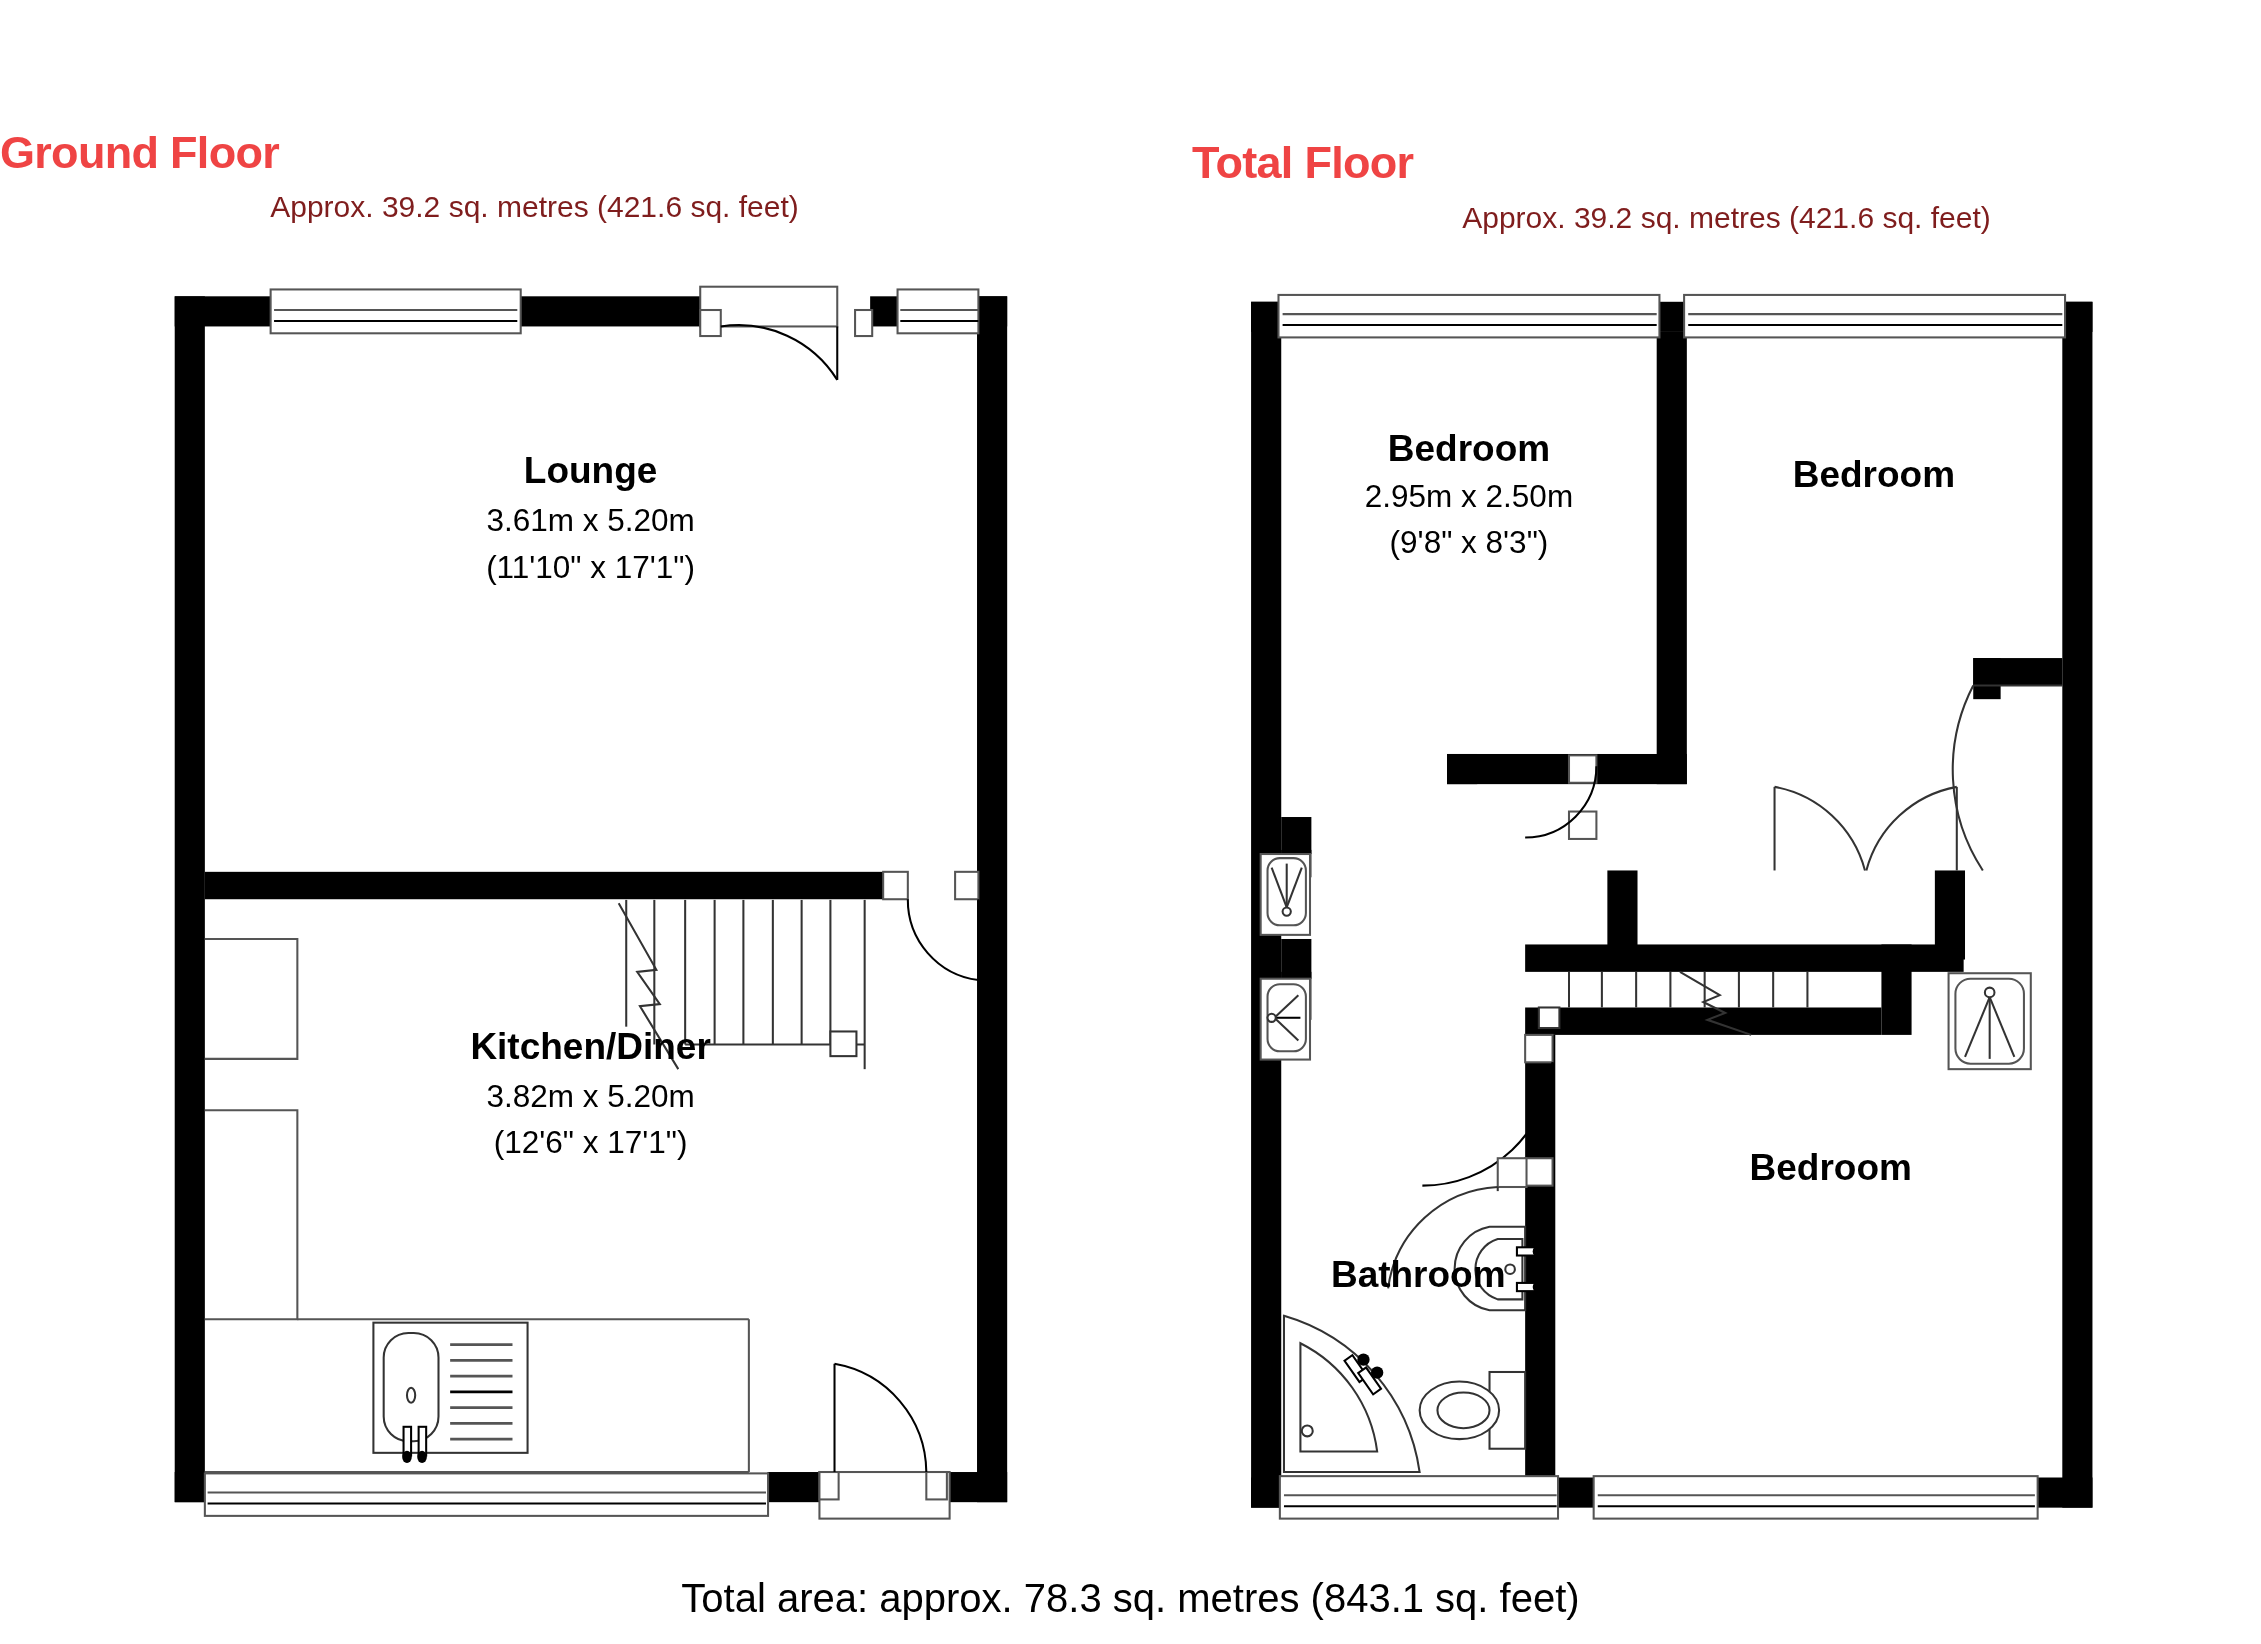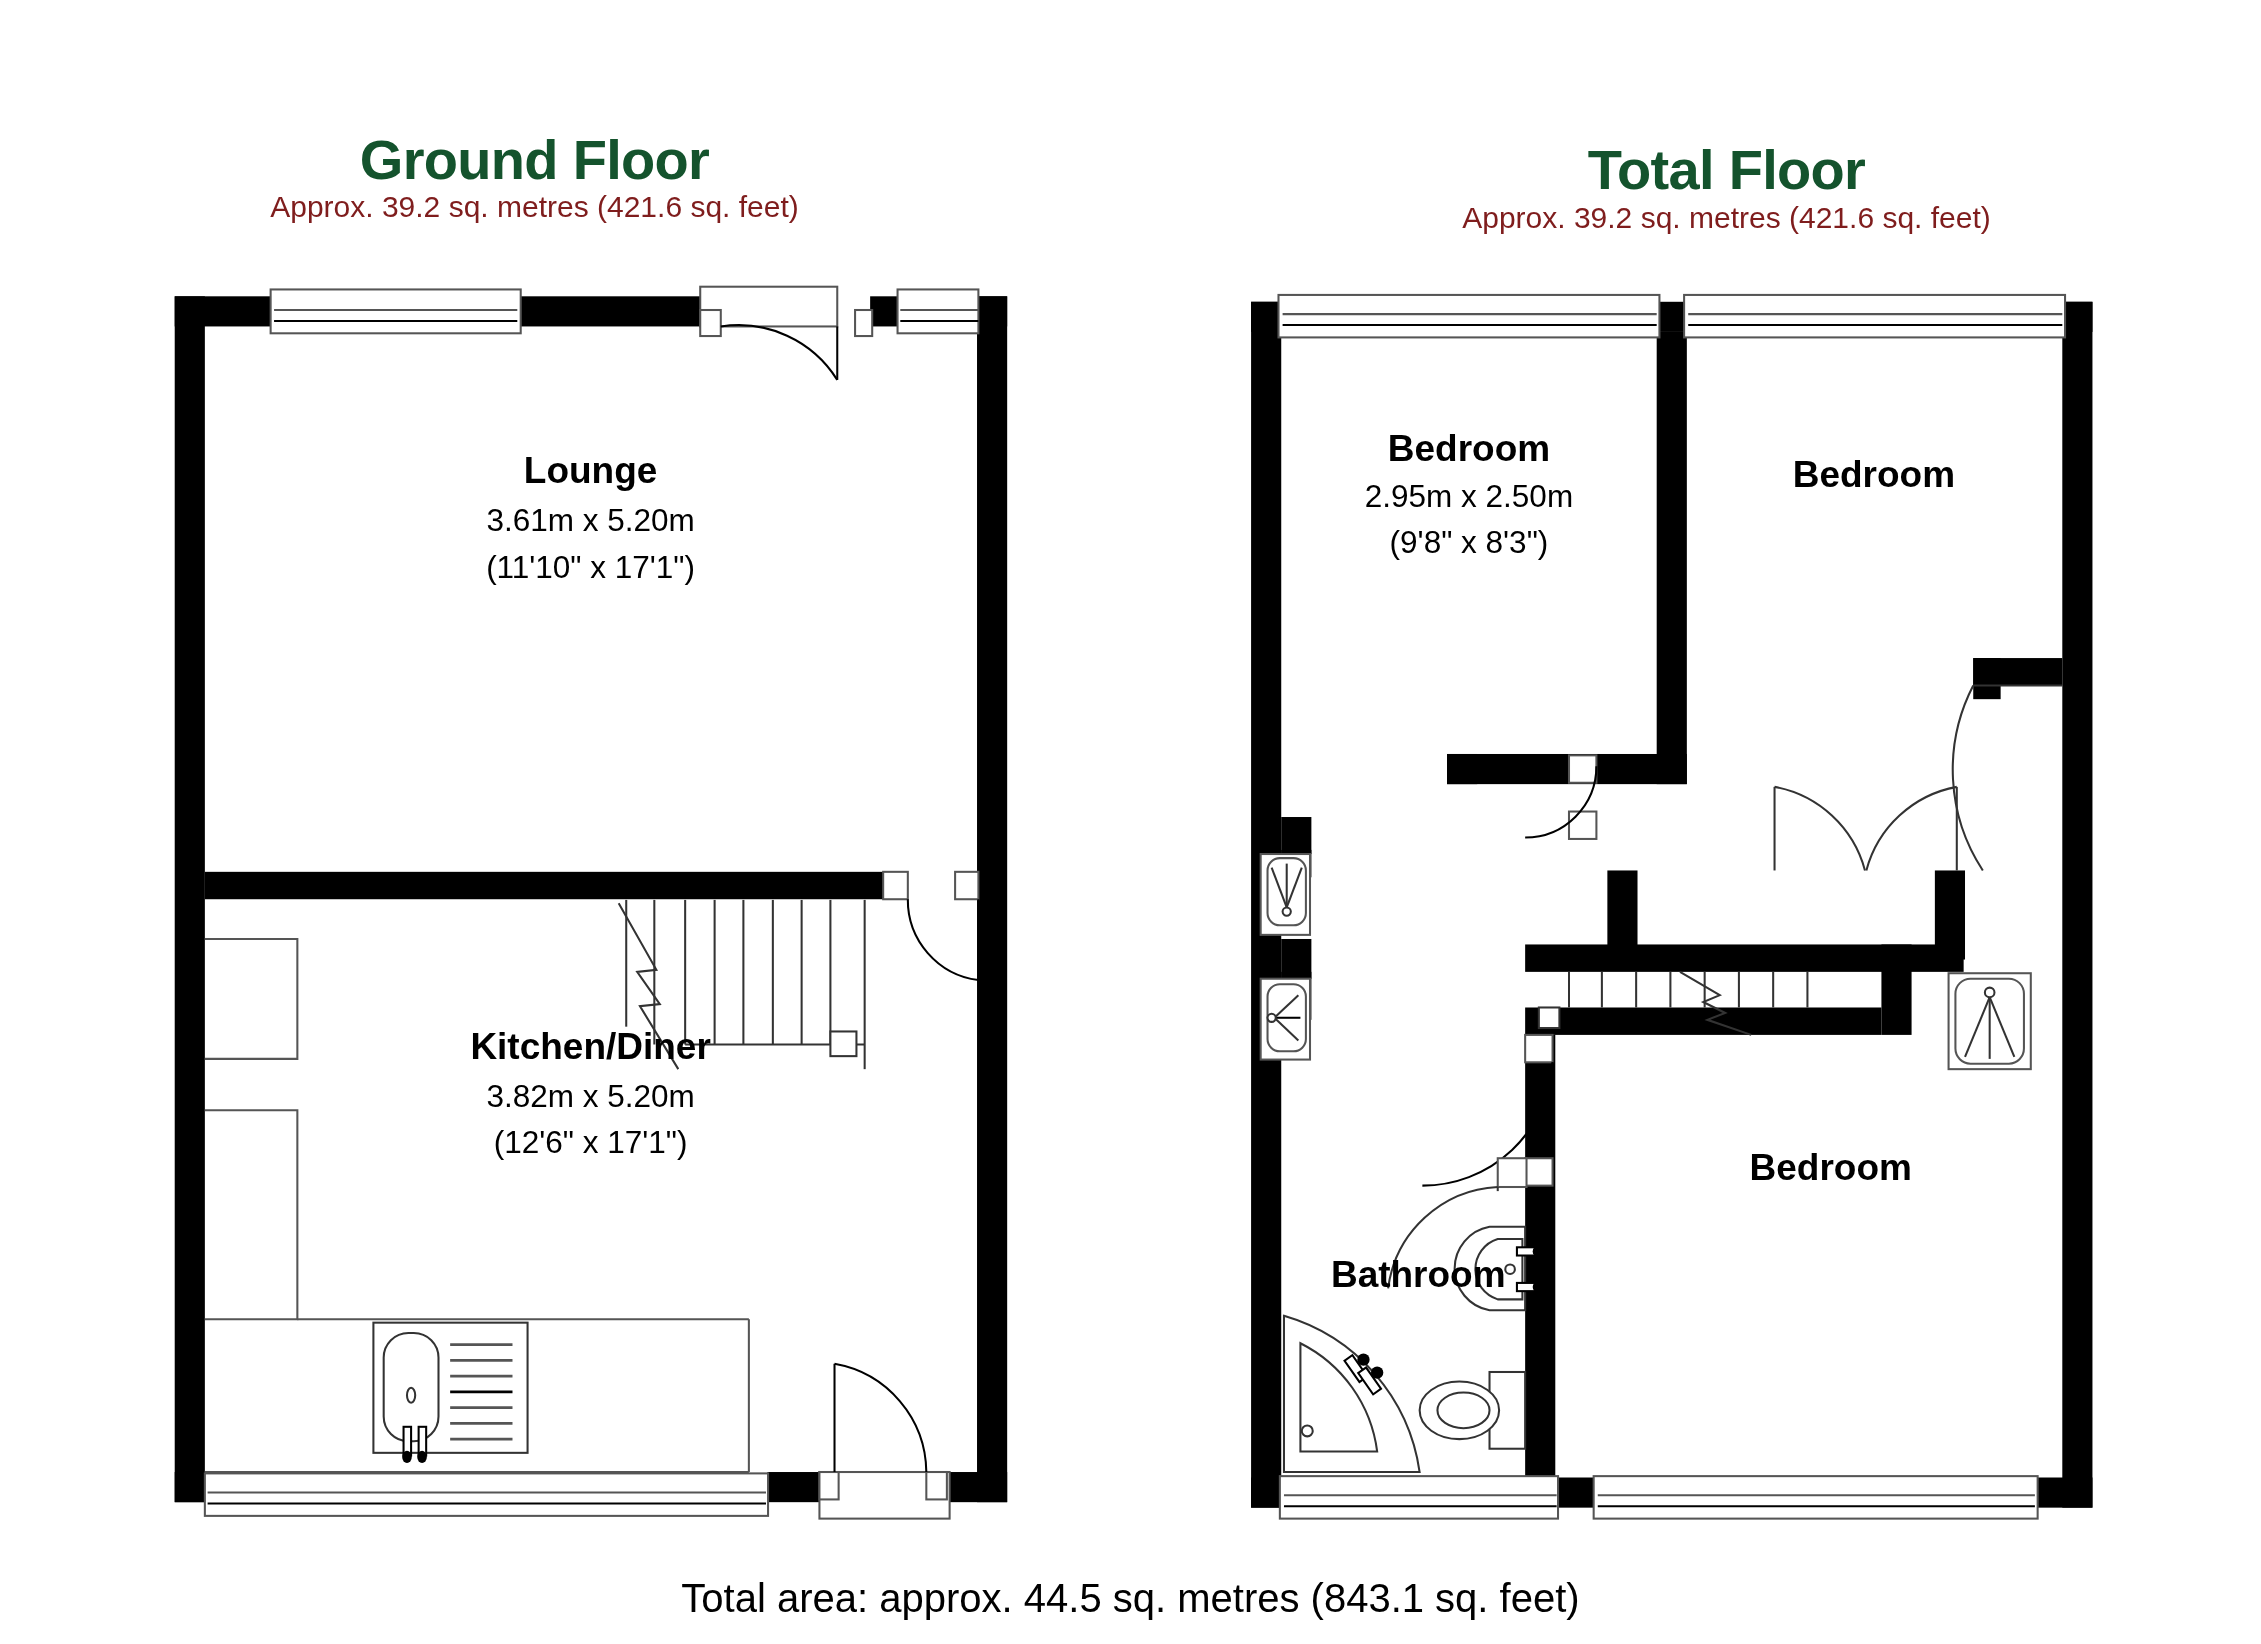--- a/index.html
+++ b/index.html
@@ -1,20 +1,20 @@
 <!DOCTYPE html>
 <html style="font-size:11px"><head>
 <meta charset="utf-8">
 <style>
   html,body{margin:0;padding:0;background:#ffffff;}
   body{width:2261px;height:1645px;font-family:"Liberation Sans",sans-serif;overflow:hidden;}
   #sheet{position:relative;width:2261px;height:1645px;background:#fff;}
   .floor-title{
-    position:absolute;text-align:center;font-weight:bold;color:#14532d;
-    font-size:56px;letter-spacing:-0.7px;white-space:nowrap;
+    position:absolute;text-align:left;font-weight:bold;color:#ef4444;
+    font-size:45px;letter-spacing:-0.7px;white-space:nowrap;
   }
   .floor-sub{
     position:absolute;text-align:center;color:#7f1d1d;
     font-size:30px;white-space:nowrap;
   }
   .total-area{
     position:absolute;text-align:center;color:#000;font-size:40px;
     white-space:nowrap;width:100%;left:0;
   }
   svg{display:block;position:absolute;top:0;left:0;}
@@ -329,16 +329,16 @@
       </g>
       <g>
         <text class="rm-name" x="2672" y="1722">Bedroom</text>
       </g>
       <g>
         <text class="rm-name" x="2070" y="1878">Bathroom</text>
       </g>
     </g>
   </svg>
 
-  <div class="total-area" style="top:1576px;">Total area: approx. 44.5 sq. metres (843.1 sq. feet)</div>
+  <div class="total-area" style="top:1576px;">Total area: approx. 78.3 sq. metres (843.1 sq. feet)</div>
 
 </div>
 
 
 </body></html>

